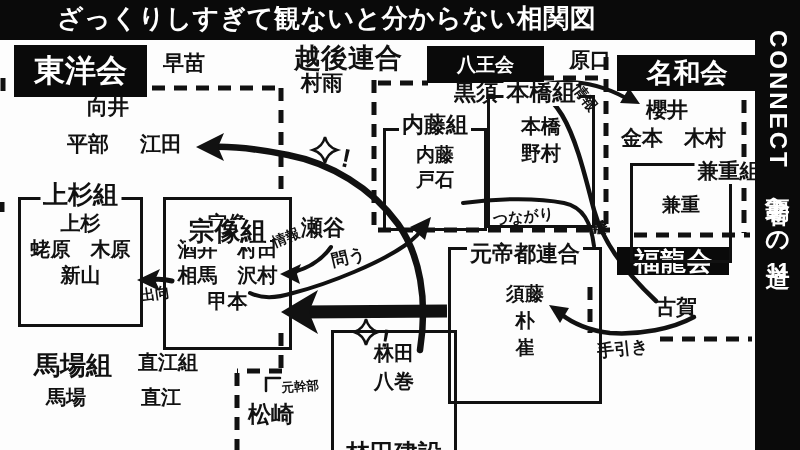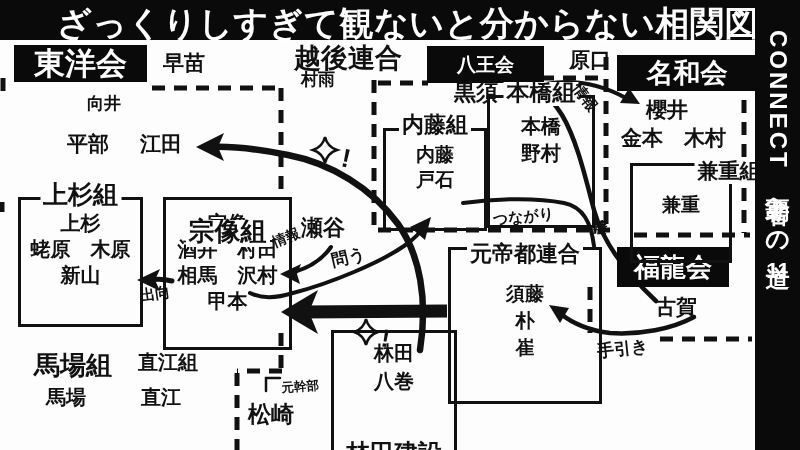--- a/index.html
+++ b/index.html
@@ -4,21 +4,21 @@
 <style>
   html,body{margin:0;padding:0;background:#888;}
   #stage{
     position:relative;width:800px;height:450px;background:#fdfdfd;overflow:hidden;
     font-family:"Liberation Sans","DejaVu Sans",sans-serif;color:#111;
   }
   #titlebar{
     position:absolute;left:0;top:0;width:800px;height:40px;background:#0a0a0a;z-index:3;
   }
   #titlebar .ttl{
-    position:absolute;left:57px;top:1px;color:#fff;font-size:34px;font-weight:800;
+    position:absolute;left:57px;top:1px;color:#fff;font-size:26px;font-weight:800;
     letter-spacing:.5px;white-space:nowrap;
   }
   #sidebar{
     position:absolute;right:0;top:0;width:45px;height:450px;background:#0a0a0a;z-index:4;
     display:flex;justify-content:center;
   }
   #sidebar .vtext{
     writing-mode:vertical-rl;text-orientation:mixed;color:#fff;font-weight:800;
     font-size:24px;letter-spacing:3px;padding-top:30px;white-space:nowrap;
   }
@@ -107,29 +107,29 @@
     <div class="ttl">ざっくりしすぎて観ないと分からない相関図</div>
   </div>
   <div id="sidebar">
     <div class="vtext">
       <span>CONNECT</span>
       <span>覇者への道</span>
       <span class="ep">11</span>
     </div>
   </div>
 
-  <div class="fbox" style="left:14px;top:45px;width:133px;height:37px;font-size:31px;">東洋会</div>
+  <div class="fbox" style="left:14px;top:45px;width:133px;height:52px;font-size:31px;">東洋会</div>
   <div class="fbox" style="left:427px;top:46px;width:117px;height:37px;font-size:19px;">八王会</div>
   <div class="fbox" style="left:617px;top:55px;width:140px;height:36px;font-size:27px;">名和会</div>
-  <div class="fbox" style="left:617px;top:247px;width:112px;height:40px;font-size:26px;">福龍会</div>
+  <div class="fbox" style="left:617px;top:247px;width:112px;height:28px;font-size:26px;">福龍会</div>
 
   <div class="lbl" style="left:163px;top:51px;font-size:21px;">早苗</div>
   <div class="lbl" style="left:274px;top:44px;font-size:27px;font-weight:900;margin-left:20px;">越後連合</div>
-  <div class="lbl" style="left:301px;top:71px;font-size:17px;">村雨</div>
-  <div class="lbl" style="left:87px;top:95px;font-size:17px;">向井</div>
+  <div class="lbl" style="left:301px;top:71px;font-size:21px;">村雨</div>
+  <div class="lbl" style="left:87px;top:95px;font-size:21px;">向井</div>
   <div class="lbl" style="left:67px;top:132px;font-size:21px;">平部</div>
   <div class="lbl" style="left:140px;top:132px;font-size:21px;">江田</div>
   <div class="lbl" style="left:301px;top:216px;font-size:22px;">瀬谷</div>
   <div class="lbl" style="left:454px;top:81px;font-size:22px;">黒須</div>
   <div class="lbl" style="left:544px;top:48px;font-size:21px;padding-left:25px;">原口</div>
   <div class="lbl" style="left:646px;top:98px;font-size:21px;">櫻井</div>
   <div class="lbl" style="left:621px;top:126px;font-size:21px;">金本　木村</div>
   <div class="lbl" style="left:655px;top:295px;font-size:21px;">古賀</div>
   <div class="lbl" style="left:248px;top:402px;font-size:23px;">松崎</div>
 

